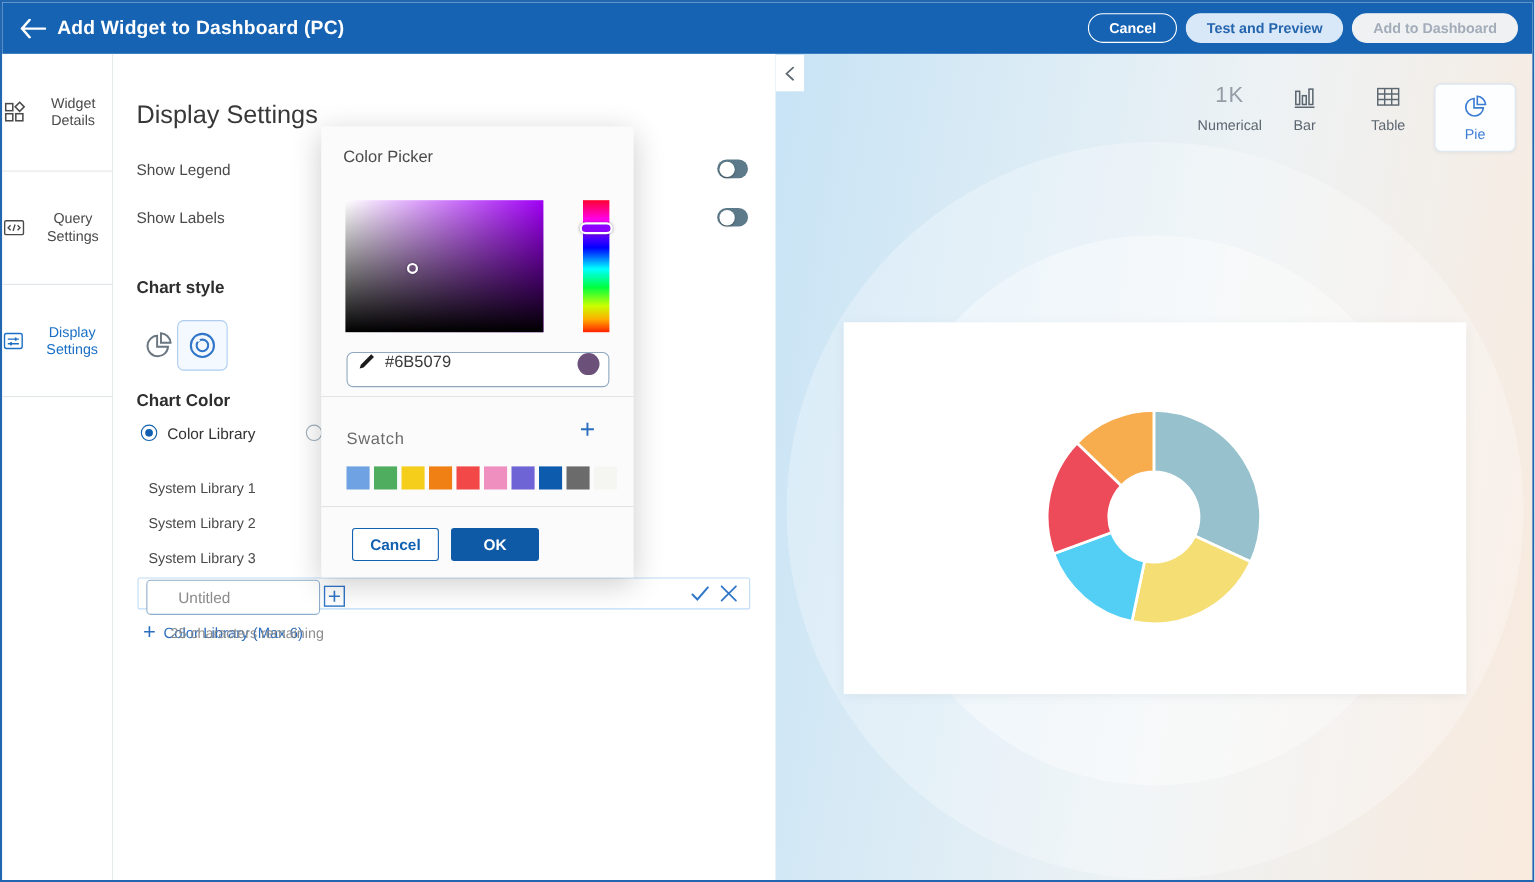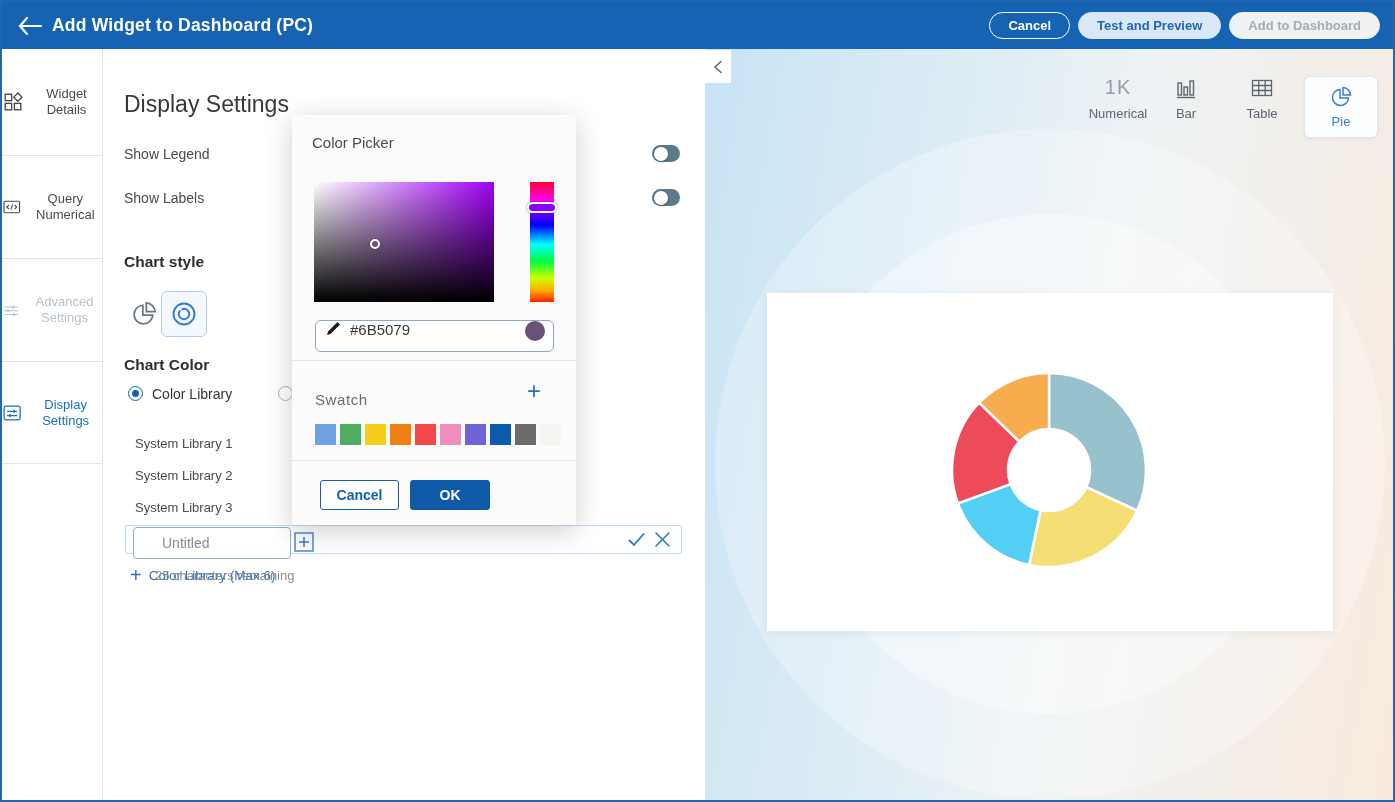--- a/index.html
+++ b/index.html
@@ -110,28 +110,21 @@
           <rect x="3.5" y="13.5" width="7" height="7"></rect>
           <rect x="13.5" y="13.5" width="7" height="7"></rect>
         </svg>
       <div class="lbl">Widget Details</div>
     </div>
     <div class="side-tab" style="height:103px">
       <svg width="26" height="26" viewBox="0 0 24 24" fill="none" stroke="#4A4A4A" stroke-width="1.4">
           <rect x="2.5" y="5" width="19" height="14" rx="1.5"></rect>
           <path d="M8.5 9.5 L6 12 L8.5 14.5 M15.5 9.5 L18 12 L15.5 14.5 M13 8.8 L11 15.2"></path>
         </svg>
-      <div class="lbl">Query Numerical</div>
-    </div>
-    <div class="side-tab disabled" style="height:103px">
-      <svg width="26" height="26" viewBox="0 0 24 24" fill="none" stroke="#B7C2CB" stroke-width="1.5">
-          <path d="M3 8 H21 M3 13 H21 M3 18 H21"></path>
-          <path d="M15 6 V10 M8 11 V15 M16 16 V20" stroke-width="2"></path>
-        </svg>
-      <div class="lbl">Advanced Settings</div>
+      <div class="lbl">Query Settings</div>
     </div>
     <div class="side-tab active" style="height:102px">
       <svg width="26" height="26" viewBox="0 0 24 24" fill="none" stroke="#1A6FC4" stroke-width="1.5">
           <rect x="2.5" y="4" width="19" height="16" rx="2"></rect>
           <path d="M6 10 H18 M6 15 H18"></path>
           <path d="M14.5 8.2 V11.8 M9.5 13.2 V16.8" stroke-width="1.8"></path>
         </svg>
       <div class="lbl">Display Settings</div>
     </div>
   </div>

